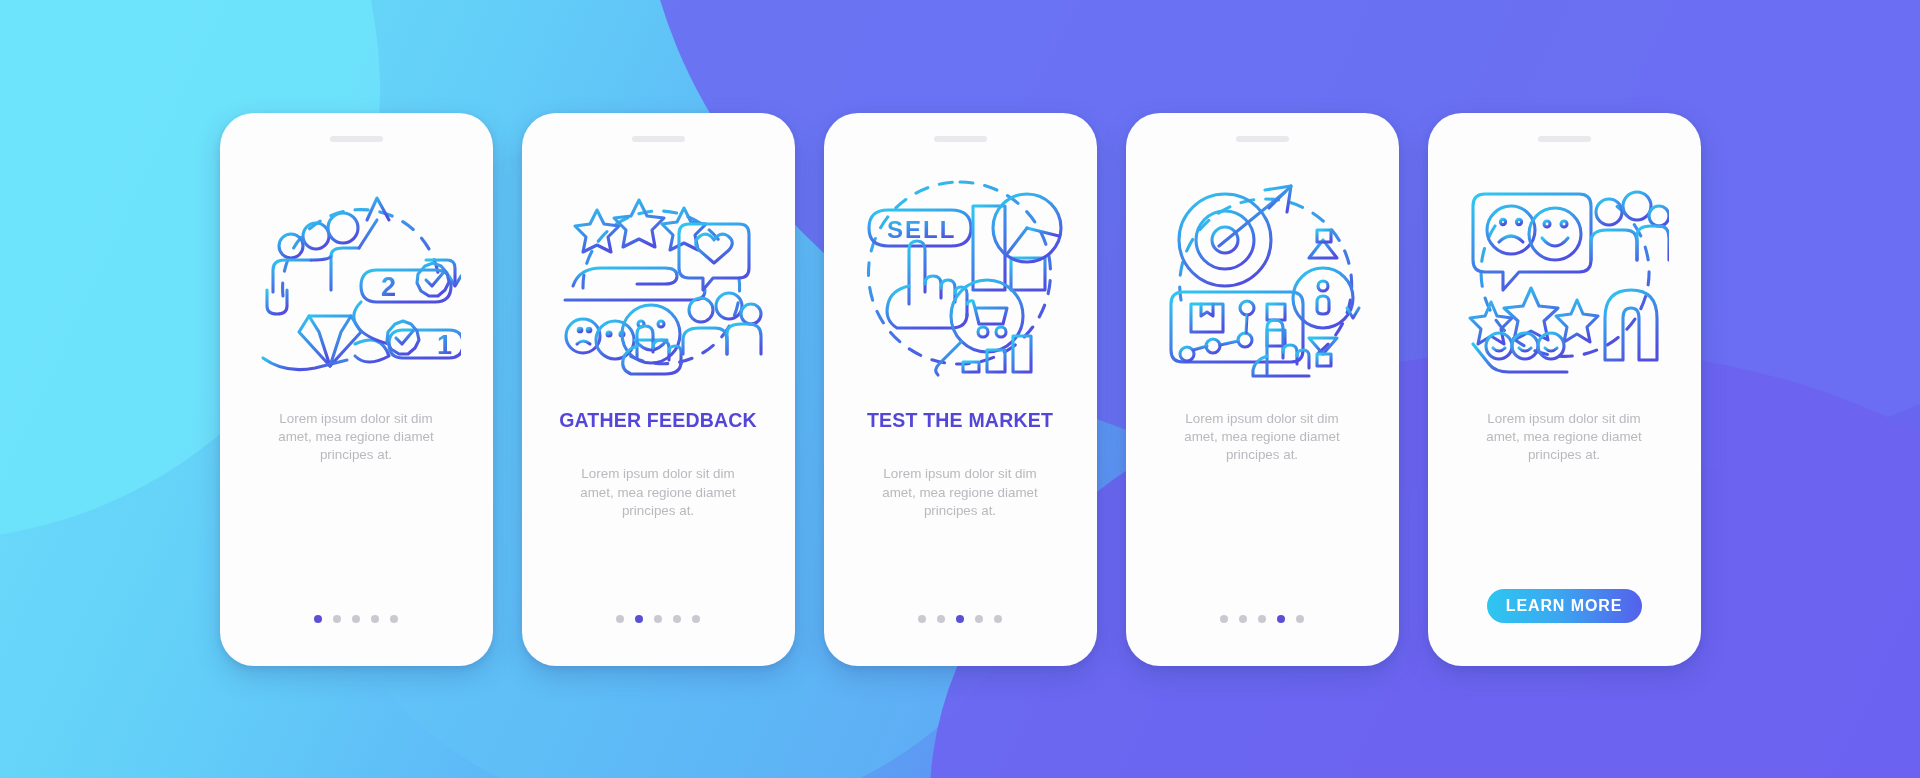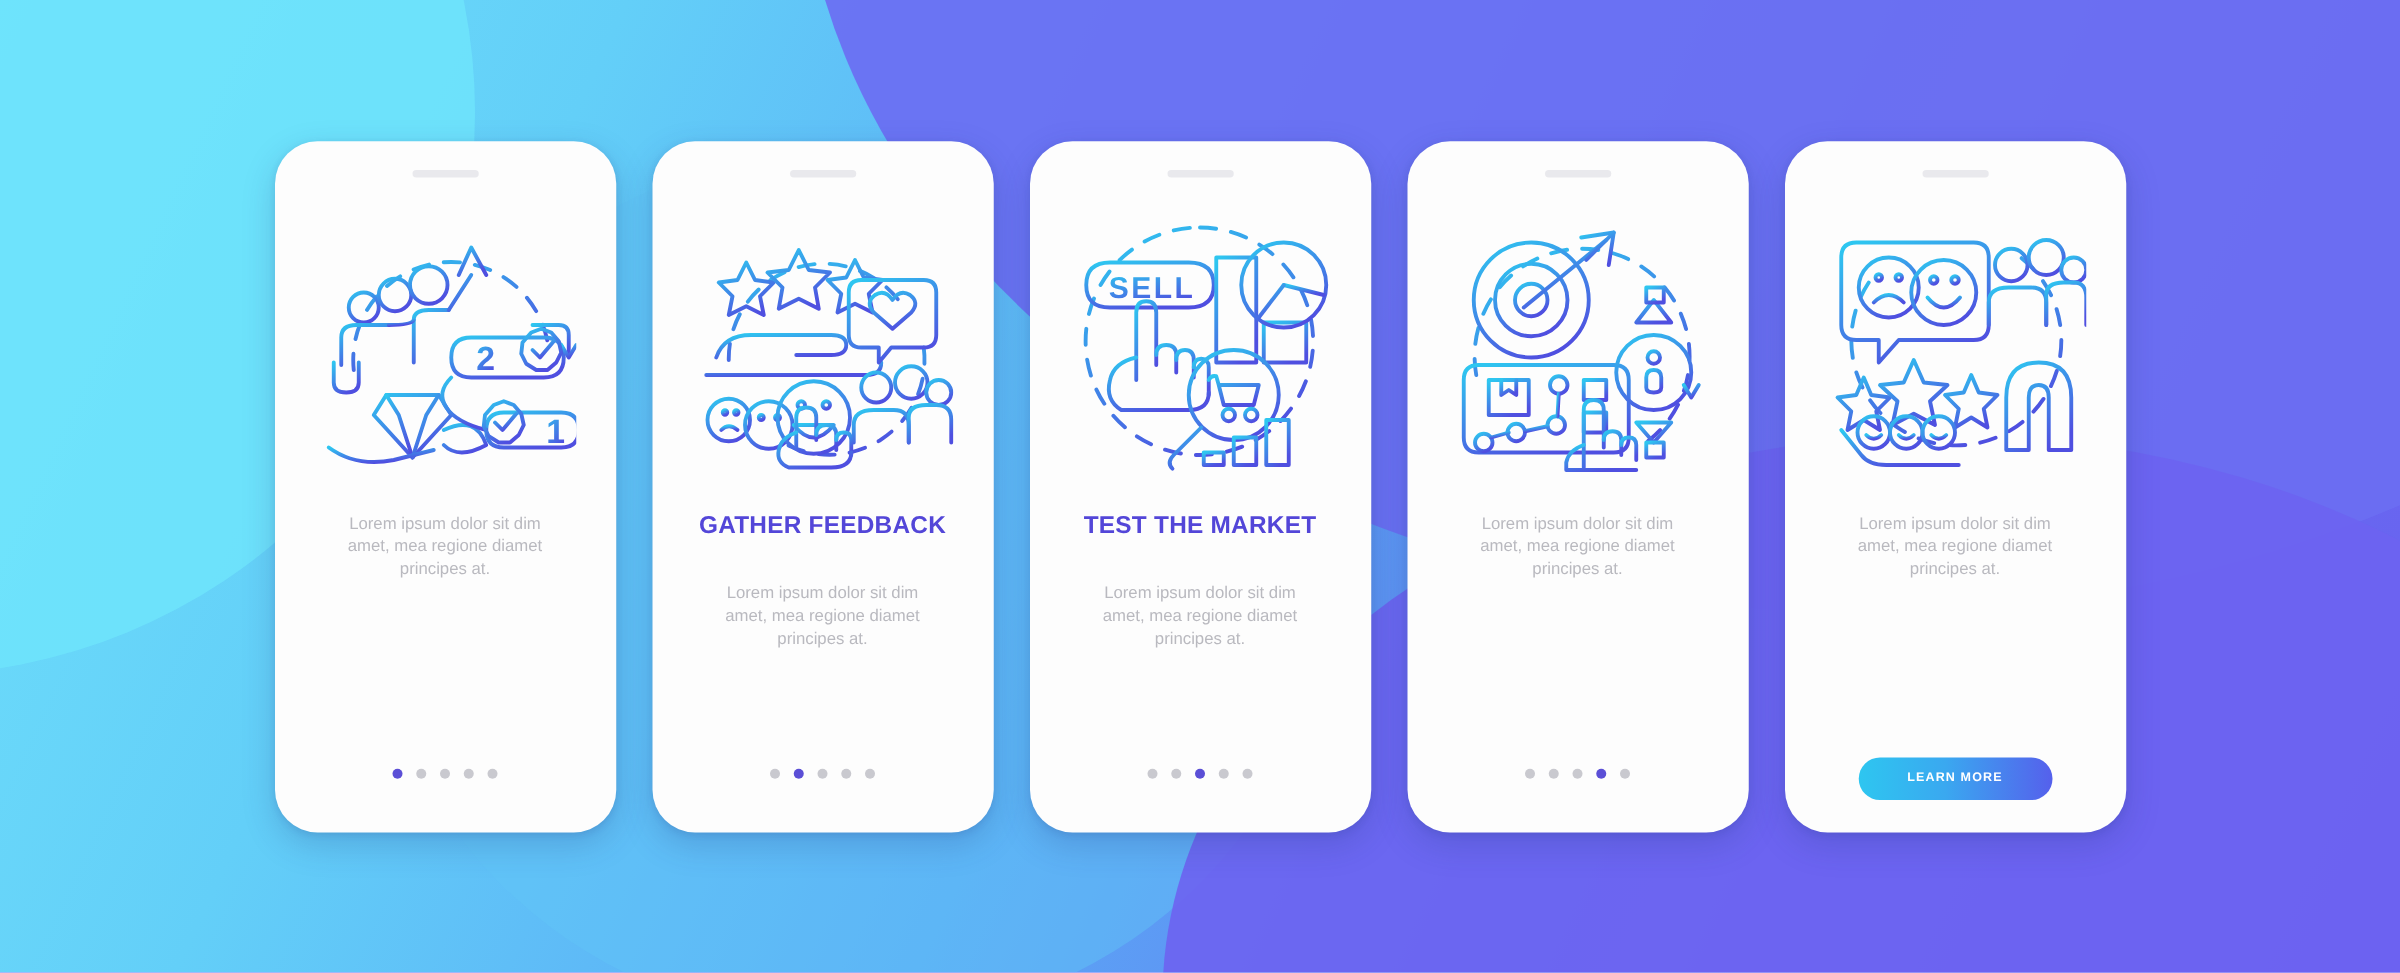--- a/index.html
+++ b/index.html
@@ -123,28 +123,28 @@
     height: 10px;
   }
   .dot {
     width: 8px; height: 8px;
     border-radius: 50%;
     background: #c9c9cf;
   }
   .dot.active { background: #5b4fd6; }
 
   .learn-btn {
-    margin-bottom: 26px;
+    margin-bottom: 43px;
     width: 155px;
     height: 34px;
     border-radius: 17px;
     border: none;
     background: linear-gradient(90deg, #2ec6f0 0%, #3aa8f0 45%, #5560ec 100%);
     color: #ffffff;
-    font-size: 10px;
+    font-size: 16px;
     font-weight: bold;
     letter-spacing: 0.9px;
     font-family: "Liberation Sans", sans-serif;
     cursor: pointer;
     display: flex;
     align-items: center;
     justify-content: center;
   }
 
   

